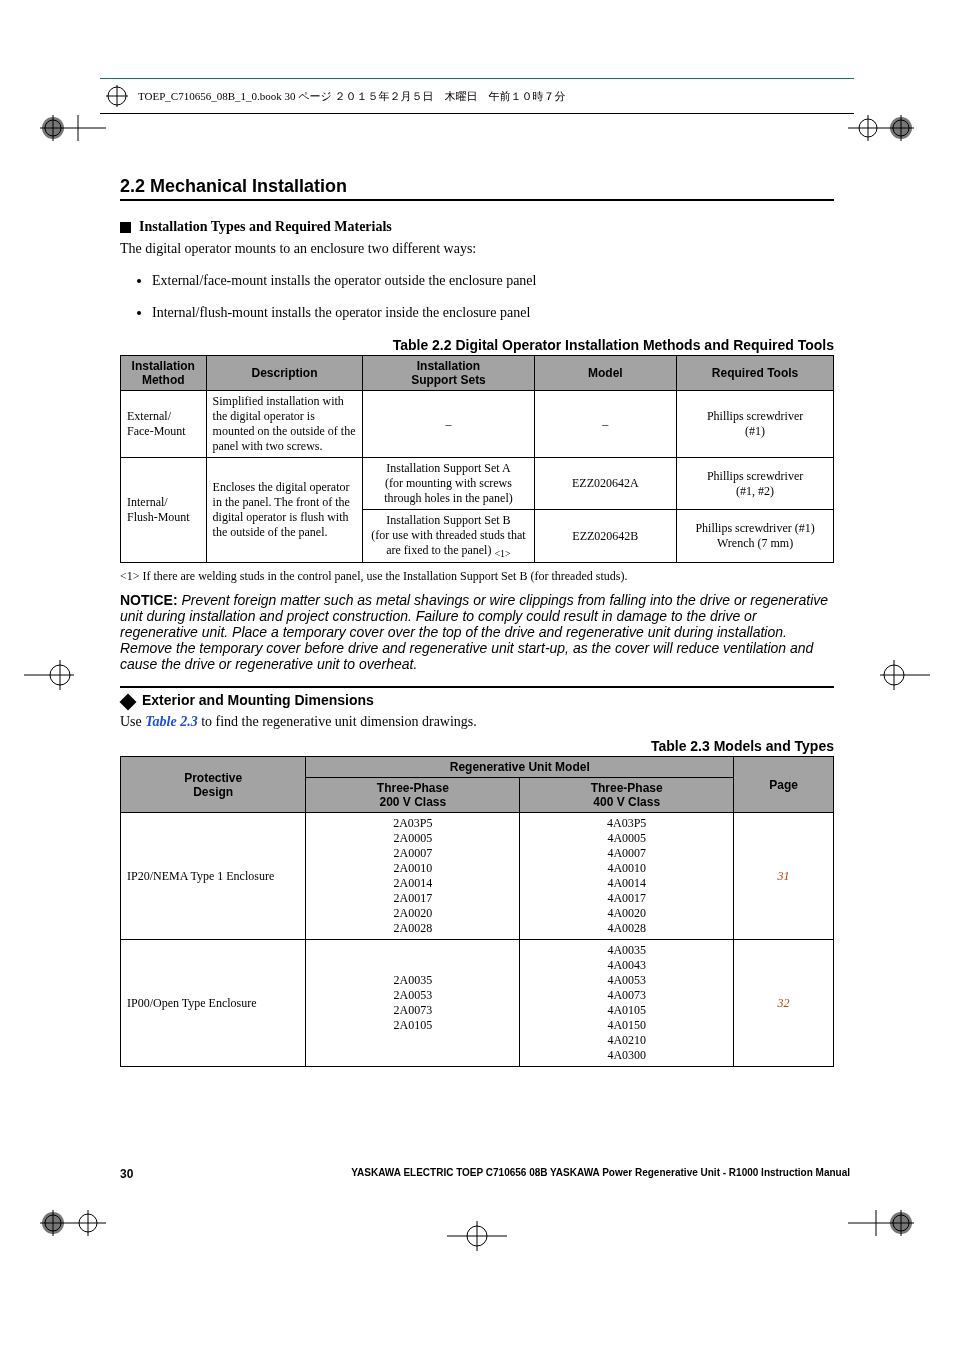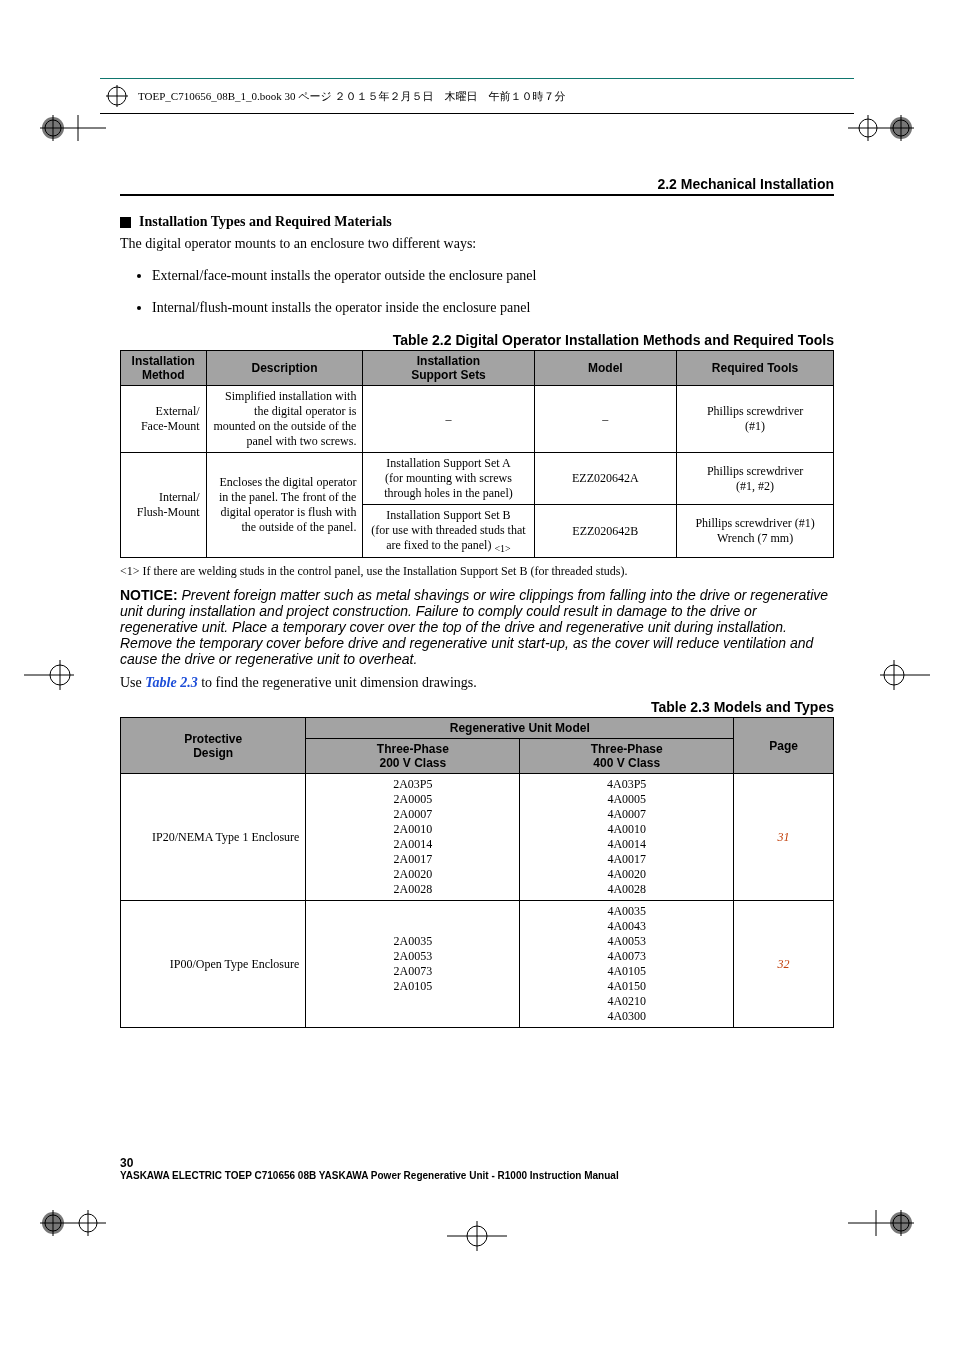--- a/index.html
+++ b/index.html
@@ -48,25 +48,24 @@
   }
   .content {
     position: absolute;
     top: 176px;
     left: 120px;
     right: 120px;
   }
   .section-header {
     font-family: Arial, Helvetica, sans-serif;
     font-weight: bold;
-    font-size: 14px;
+    font-size: 18px;
     border-bottom: 2px solid #000;
     padding-bottom: 2px;
     margin-bottom: 18px;
-    text-align: right;
   }
   .sub-heading {
     font-family: Liberation Serif, serif;
     font-weight: bold;
     font-size: 14px;
     margin: 4px 0 6px 0;
   }
   .sub-heading .sq {
     display:inline-block; width:11px; height:11px; background:#000; margin-right:8px; vertical-align:middle;
   }
@@ -95,21 +94,20 @@
   }
   table.doc {
     border-collapse: collapse;
     width: 100%;
     font-size: 12px;
   }
   table.doc th, table.doc td {
     border: 1px solid #000;
     padding: 3px 6px;
     vertical-align: middle;
-    text-align: right;
   }
   table.doc th {
     background: #a3a3a3;
     font-family: Arial, Helvetica, sans-serif;
     font-weight: bold;
     text-align: center;
   }
   table.doc td.center { text-align: center; }
   .footnote { font-size: 12px; margin: 6px 0; }
   .notice {
@@ -123,21 +121,20 @@
   .link-page { color: #c2410c; font-style: italic; }
   .footer {
     position: absolute;
     bottom: 170px;
     left: 120px;
     right: 104px;
     font-family: Arial, Helvetica, sans-serif;
     font-size: 10px;
     display: flex;
     justify-content: space-between;
-    flex-direction: column;
   }
   .footer .pn { font-weight: bold; font-size: 12px; }
   .sub1 { font-size: 10px; vertical-align: sub; }
   .model-list { line-height: 1.25; }
 </style>
 </head>
 <body>
 
 <div class="page-outer">
 
@@ -267,20 +264,23 @@
       </tr>
     </tbody>
       </table>
 
     <div class="footnote">&lt;1&gt;  If there are welding studs in the control panel, use the Installation Support Set B (for threaded studs).</div>
 
     <div class="notice">
       <b>NOTICE:</b><span> Prevent foreign matter such as metal shavings or wire clippings from falling into the drive or regenerative unit during installation and project construction. Failure to comply could result in damage to the drive or regenerative unit. Place a temporary cover over the top of the drive and regenerative unit during installation. Remove the temporary cover before drive and regenerative unit start-up, as the cover will reduce ventilation and cause the drive or regenerative unit to overheat.</span>
     </div>
 
+    <div class="diamond-heading">
+      <span class="di"></span><span>Exterior and Mounting Dimensions</span>
+    </div>
 
     <p class="body">
       <span>Use </span><span class="link">Table 2.3</span><span> to find the regenerative unit dimension drawings.</span>
     </p>
 
     <div class="table-caption">Table 2.3  Models and Types</div>
 
     <table class="doc">
       <tbody>
           <tr>

